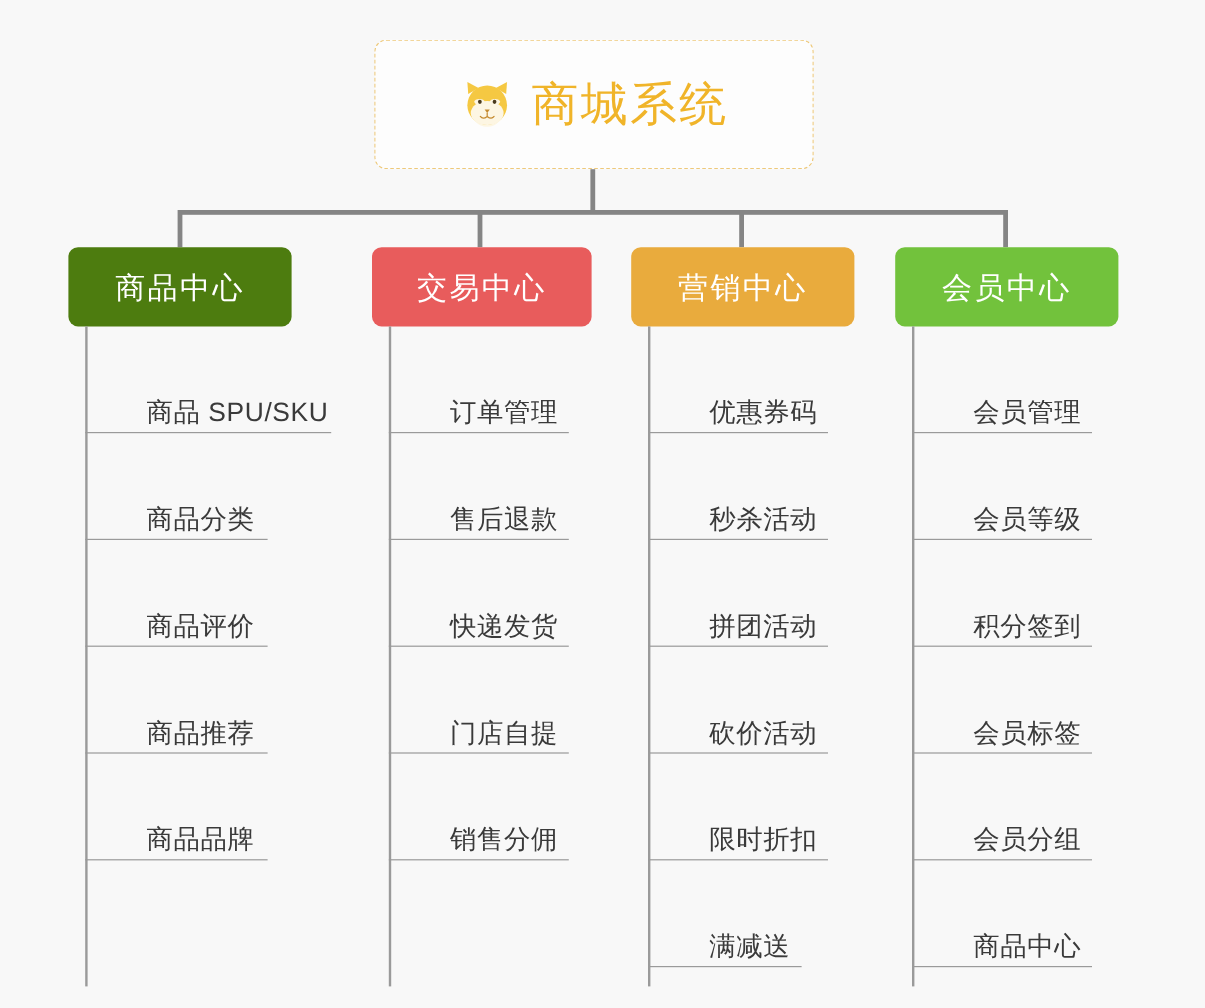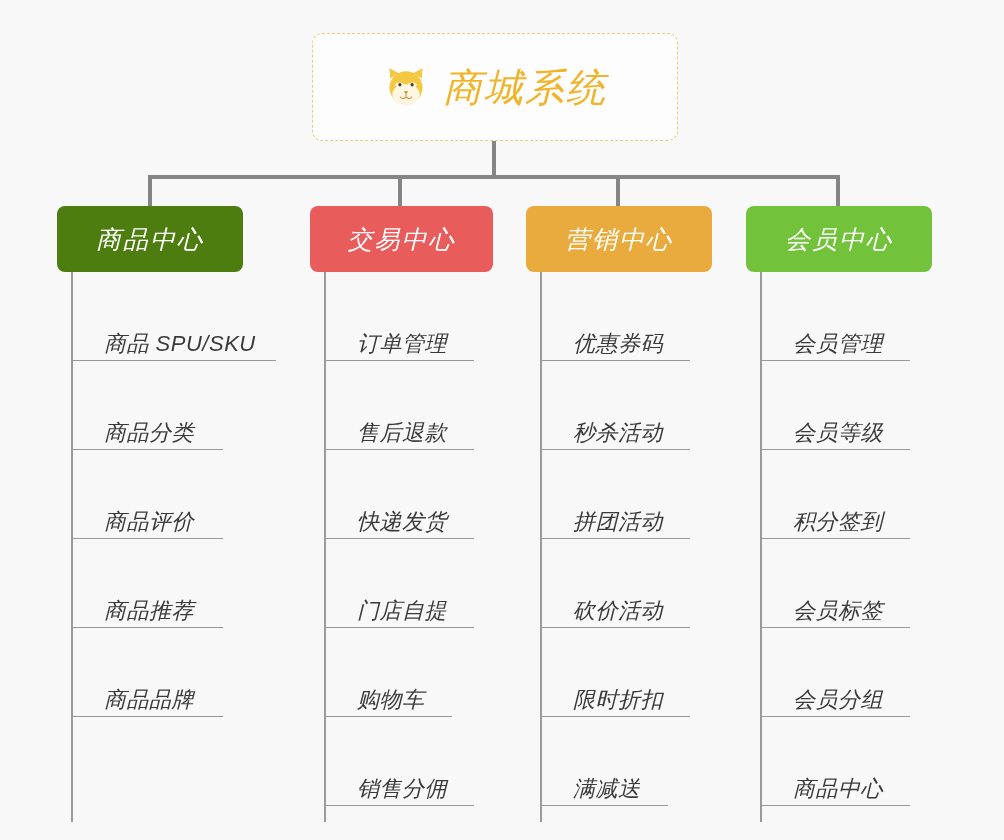--- a/index.html
+++ b/index.html
@@ -14,21 +14,20 @@
     font-family: "Liberation Sans", "DejaVu Sans", sans-serif;
     overflow: hidden;
     position: relative;
   }
 
   
   #diagram {
     position: relative;
     width: 1004px;
     height: 696px;
-    font-style: italic;
   }
 
   
   .root-node {
     position: absolute;
     left: 312px;
     top: 33px;
     width: 366px;
     height: 108px;
     box-sizing: border-box;
@@ -121,21 +120,21 @@
     height: 550px;
     background: #9a9a9a;
   }
 
   .leaf-item {
     position: relative;
     height: 89px;
     box-sizing: border-box;
     display: flex;
     align-items: flex-end;
-    padding-left: 33px;
+    padding-left: 51px;
   }
   .leaf-underline {
     position: absolute;
     left: 0;
     bottom: 0;
     height: 1px;
     background: #9a9a9a;
   }
   .leaf-label {
     font-size: 22px;
@@ -230,24 +229,20 @@
     </div>
     <div class="leaf-item">
       <span class="leaf-label">快递发货</span>
       <span class="leaf-underline" style="width: 150px;"></span>
     </div>
     <div class="leaf-item">
       <span class="leaf-label">门店自提</span>
       <span class="leaf-underline" style="width: 150px;"></span>
     </div>
     <div class="leaf-item">
-      <span class="leaf-label">购物车</span>
-      <span class="leaf-underline" style="width: 128px;"></span>
-    </div>
-    <div class="leaf-item">
       <span class="leaf-label">销售分佣</span>
       <span class="leaf-underline" style="width: 150px;"></span>
     </div>
   </div>
 
   <div class="leaf-column col3">
     <div class="leaf-spine"></div>
     <div class="leaf-item">
       <span class="leaf-label">优惠券码</span>
       <span class="leaf-underline" style="width: 150px;"></span>

